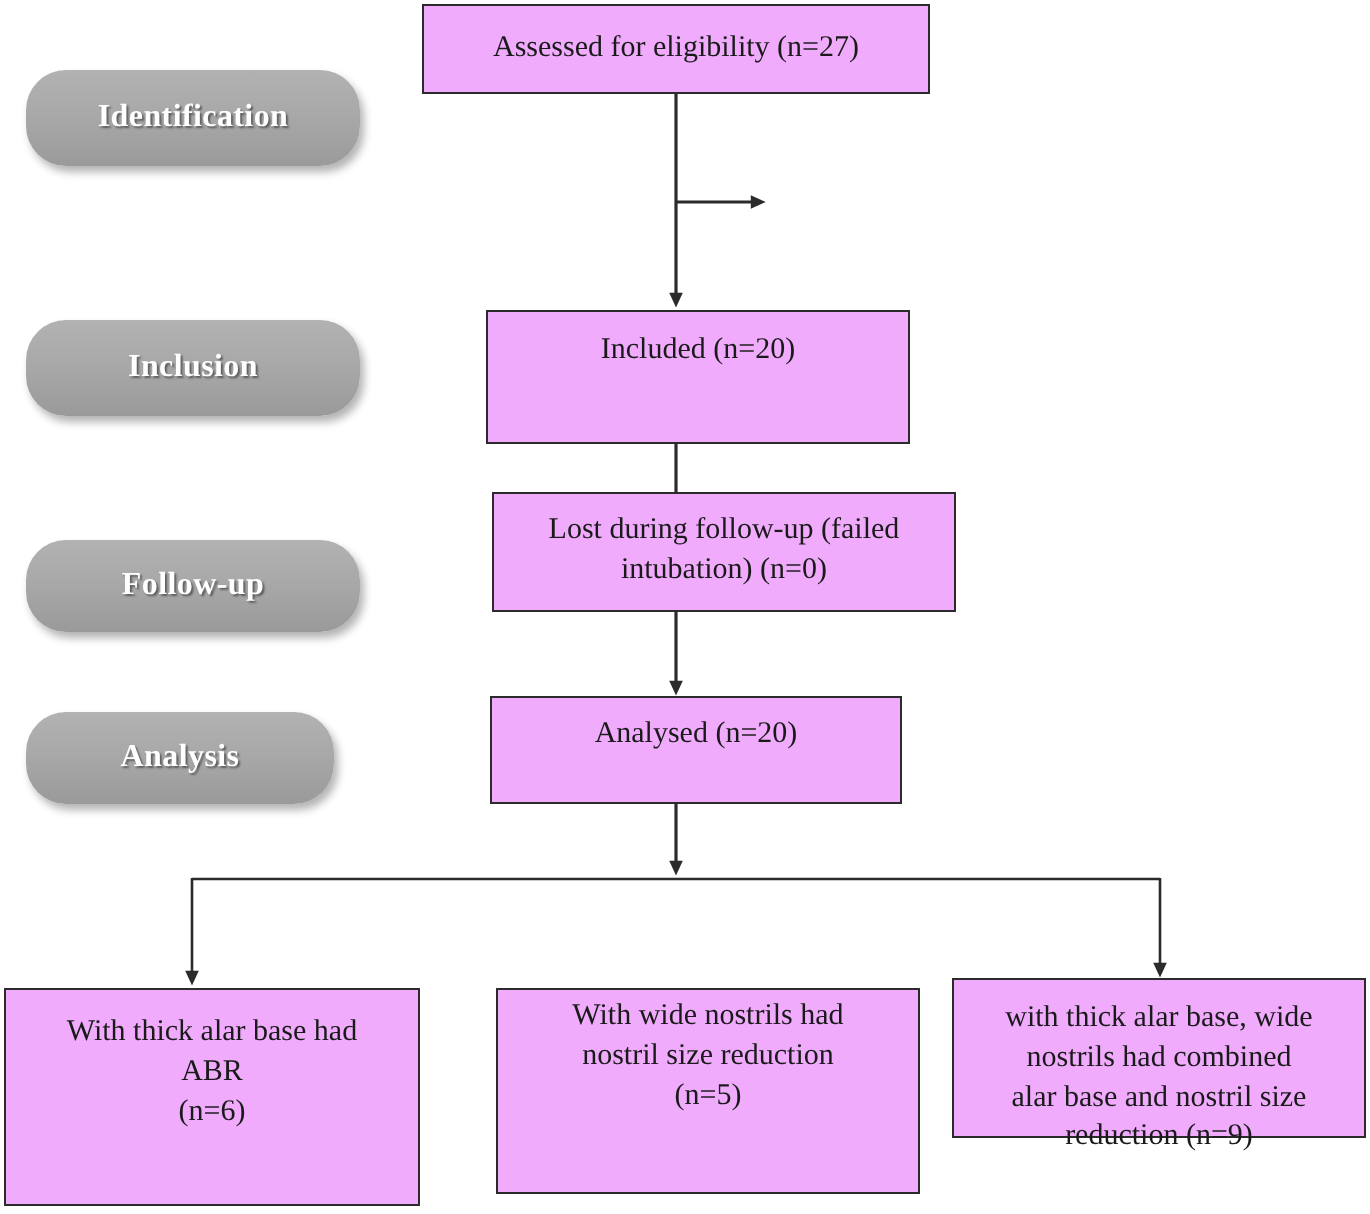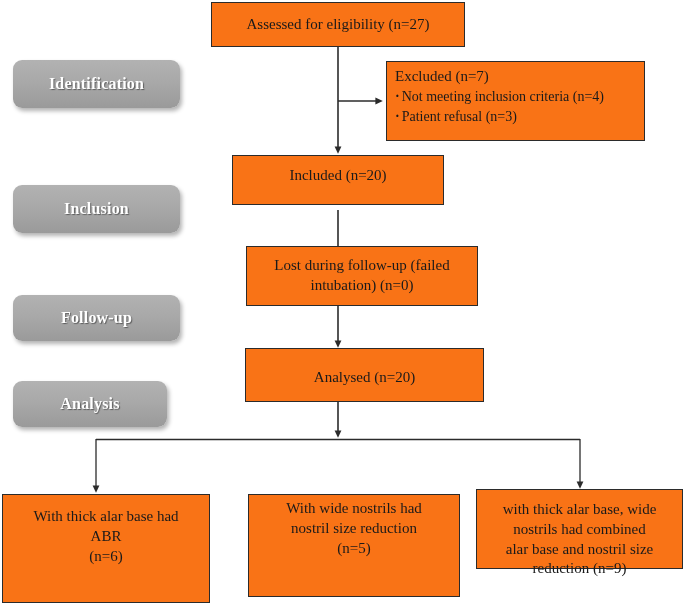--- a/index.html
+++ b/index.html
@@ -7,38 +7,38 @@
     width:685px;height:607px;position:relative;overflow:hidden;
     font-family:"Liberation Serif","DejaVu Serif",serif;
     color:#1a1a1a;
   }
   #canvas{position:absolute;inset:0;width:685px;height:607px;}
   svg.lines{position:absolute;left:0;top:0;width:685px;height:607px;pointer-events:none;}
 
   
   .stage{
     position:absolute;
-    border-radius:9px;
+    border-radius:20px;
     background:linear-gradient(180deg,#b2b2b2 0%,#a8a8a8 48%,#9a9a9a 100%);
     box-shadow:2px 3px 4px rgba(0,0,0,.30);
-    display:flex;align-items:center;justify-content:center;margin-top:25px;
+    display:flex;align-items:center;justify-content:center;
   }
   .stage span{
     color:#ffffff;
     font-weight:bold;
     font-size:16px;
     letter-spacing:.2px;
     text-shadow:1px 1px 1px rgba(70,70,70,.75);
     white-space:nowrap;
   }
 
   
   .box{
     position:absolute;
-    background:#f97316;
+    background:#f0abfc;
     border:1.4px solid #2b2b2b;
     box-sizing:border-box;
     display:flex;
     align-items:center;
     justify-content:center;
     text-align:center;
     font-size:15px;
     line-height:1.32;
     padding:4px 6px;
   }
@@ -107,38 +107,31 @@
   </div>
 
   <div class="stage" style="left:13px;top:356px;width:154px;height:46px;">
     <span>Analysis</span>
   </div>
 
   <div class="box" style="left:211px;top:2px;width:254px;height:45px;">
     <span class="txt">Assessed for eligibility (n=27)</span>
   </div>
 
-  <div class="box topalign" style="left:386px;top:61px;width:259px;height:80px;flex-direction:column;">
-    <div class="exc-title">Excluded (n=7)</div>
-    <ul class="exc-list">
-      <li>Not meeting inclusion criteria (n=4)</li>
-      <li>Patient refusal (n=3)</li>
-    </ul>
-  </div>
 
-  <div class="box" style="left:232px;top:155px;width:212px;height:50px;align-items:flex-start;padding-top:10px;">
+  <div class="box" style="left:243px;top:155px;width:212px;height:67px;align-items:flex-start;padding-top:10px;">
     <span class="txt">Included (n=20)</span>
   </div>
 
   <div class="box" style="left:230px;top:246px;width:232px;height:60px;margin-left:16px;">
     <span class="txt ml">Lost during follow-up (failed
 intubation) (n=0)</span>
   </div>
 
-  <div class="box" style="left:245px;top:348px;width:239px;height:54px;align-items:center;padding-top:9px;">
+  <div class="box" style="left:245px;top:348px;width:206px;height:54px;align-items:flex-start;padding-top:9px;">
     <span class="txt">Analysed (n=20)</span>
   </div>
 
   <div class="box" style="left:2px;top:494px;width:208px;height:109px;align-items:flex-start;padding-top:12px;">
     <span class="txt ml">With thick alar base had
 ABR
 (n=6)</span>
   </div>
 
   <div class="box" style="left:248px;top:494px;width:212px;height:103px;align-items:flex-start;padding-top:4px;">

